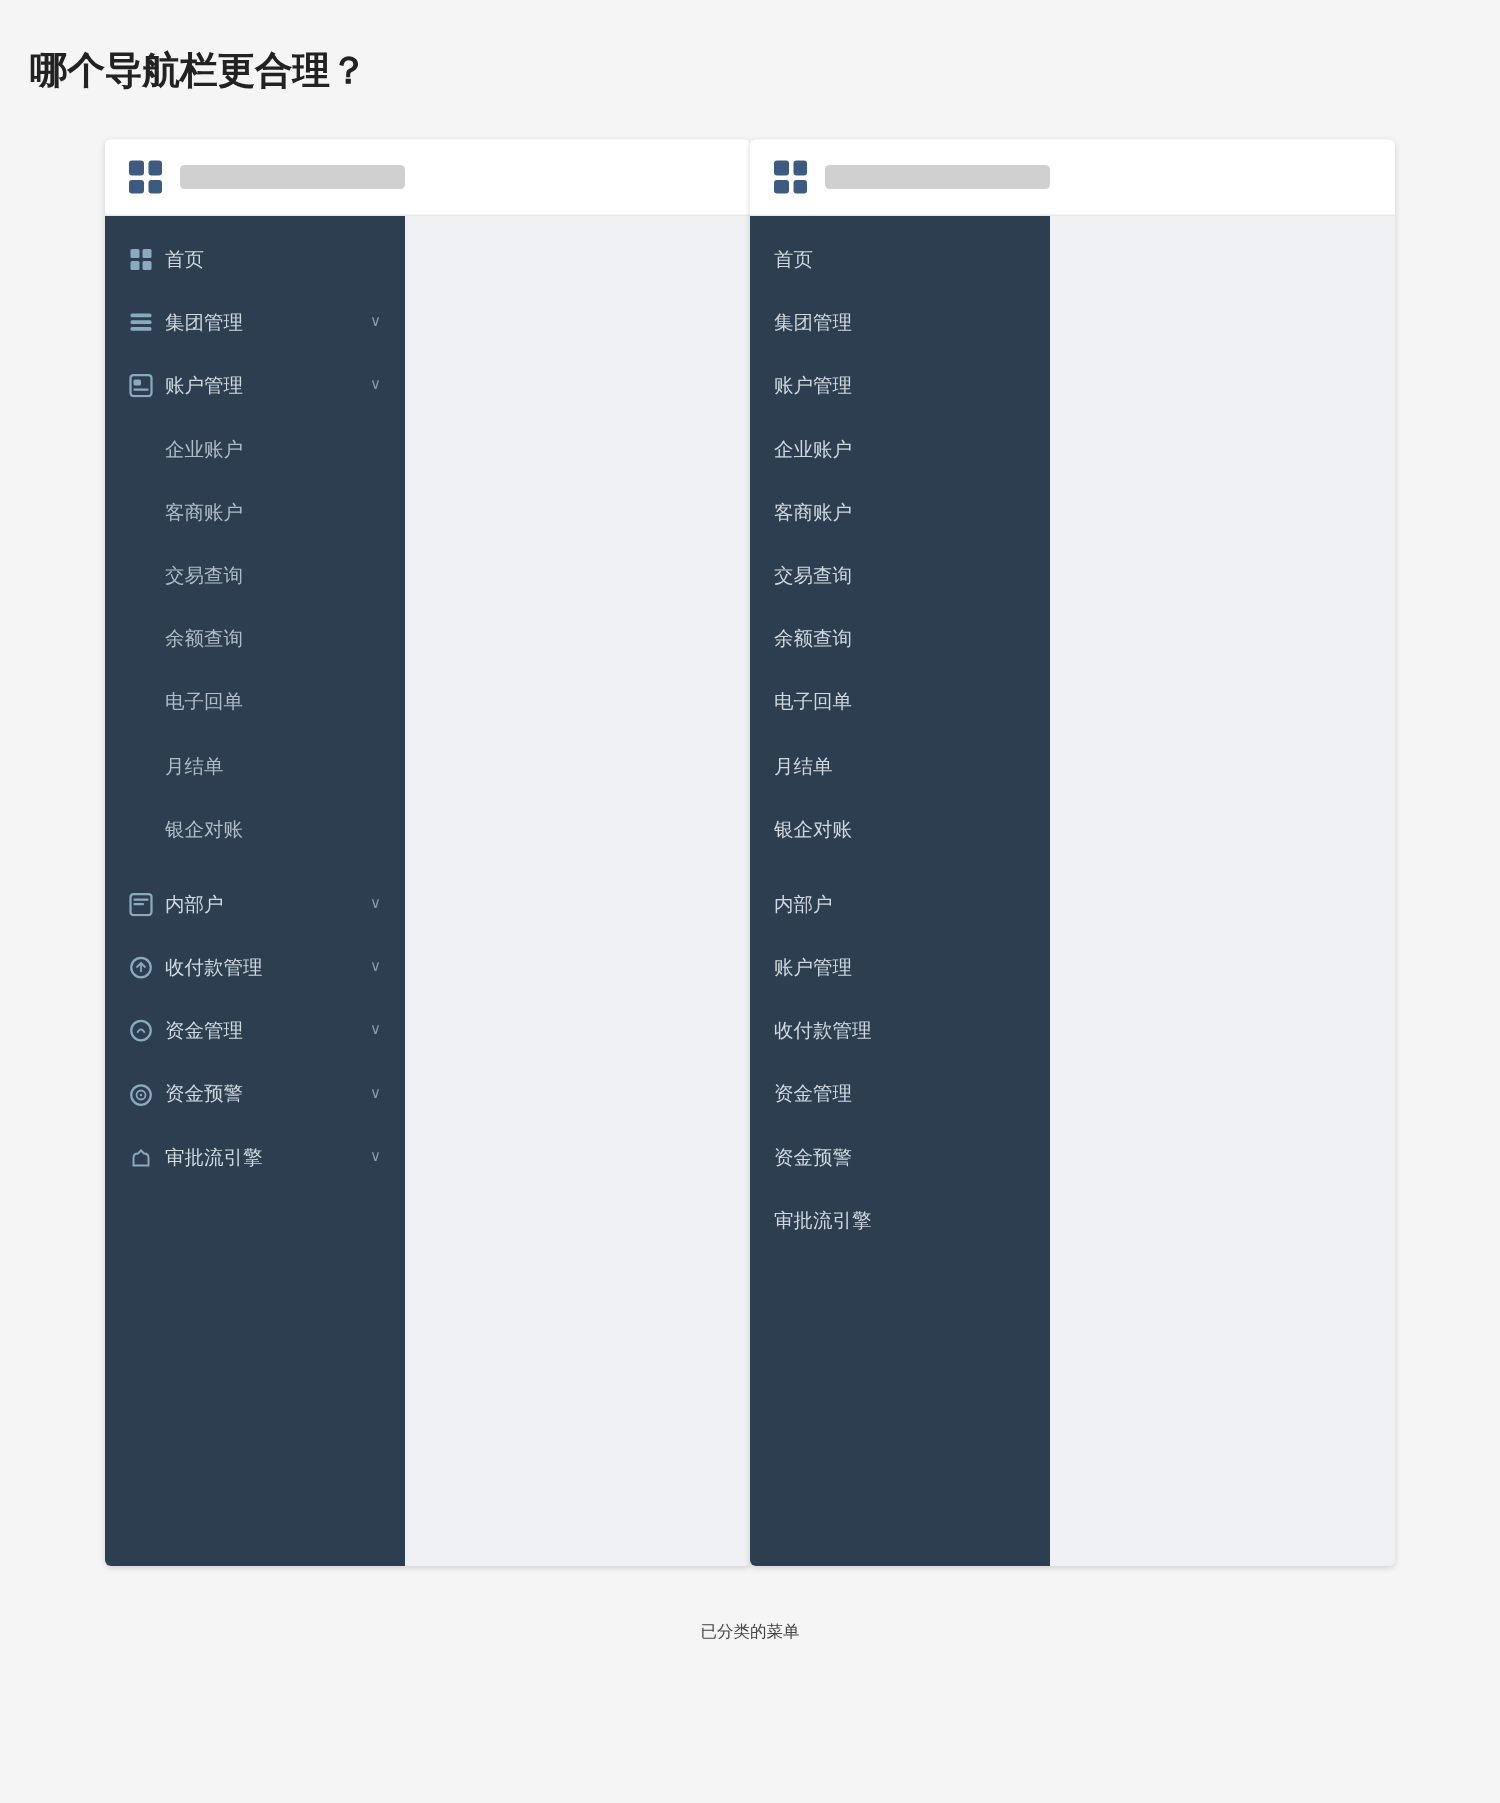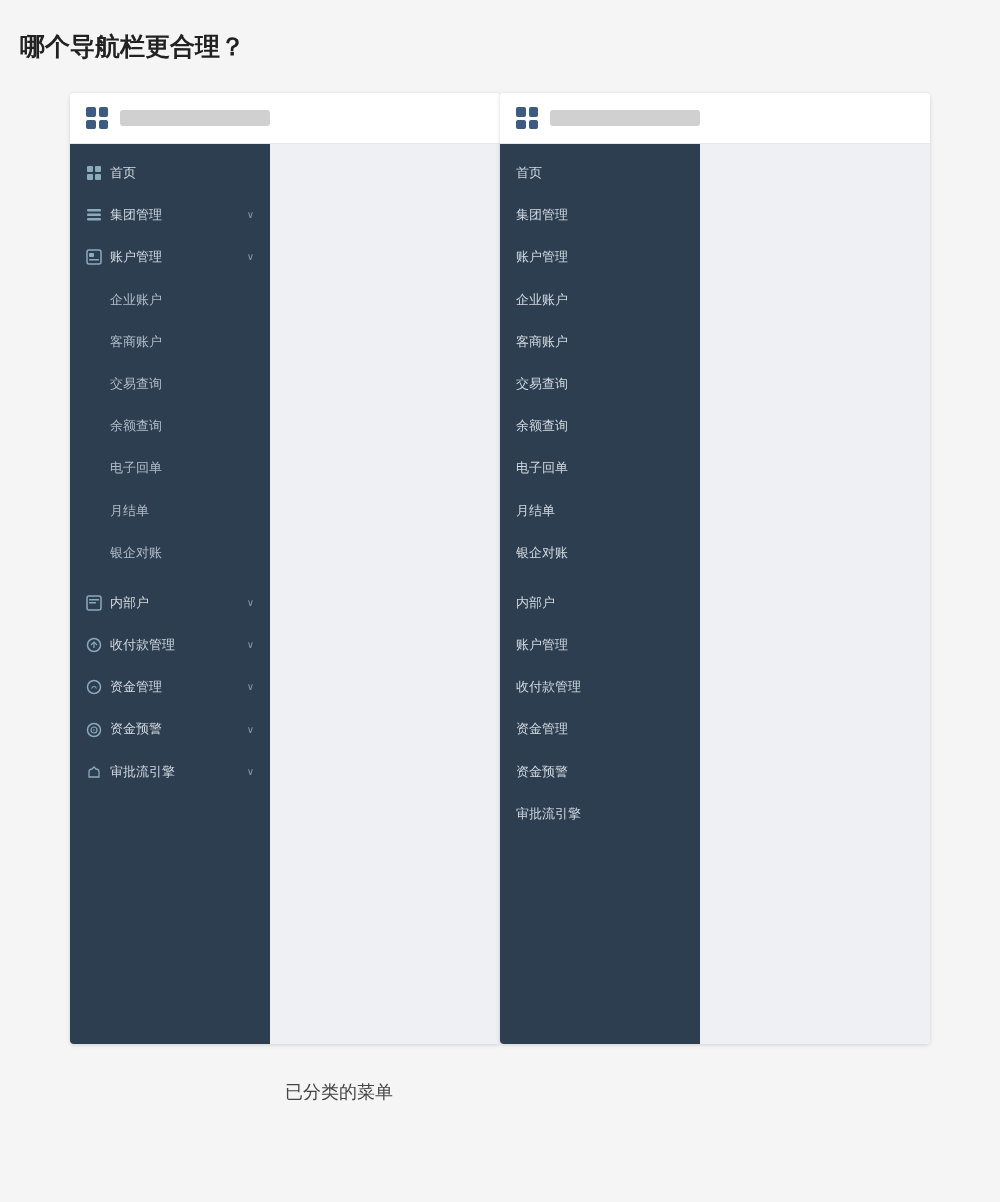--- a/index.html
+++ b/index.html
@@ -92,22 +92,23 @@
     }
     .chevron {
       margin-left: auto;
       font-size: 10px;
       color: #8899aa;
     }
     .menu-divider {
       height: 8px;
     }
     .panel-label {
+      text-align: center;
       margin-top: 16px;
-      font-size: 18px;
+      font-size: 11px;
       color: #444;
     }
   </style>
 </head>
 <body>
 
 <h1 class="page-title">哪个导航栏更合理？</h1>
 
 <div class="comparison-container">
 

